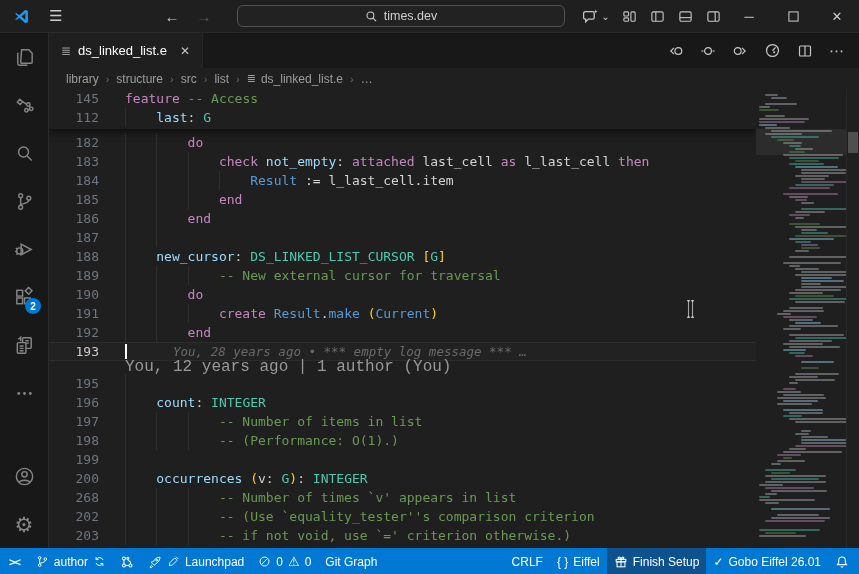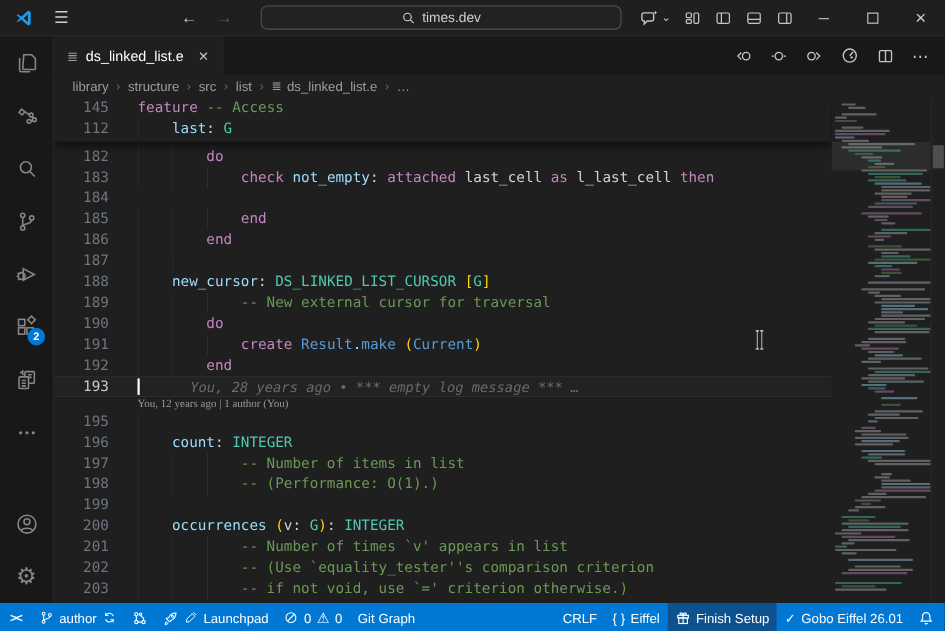--- a/index.html
+++ b/index.html
@@ -51,21 +51,21 @@
   .code-pane{position:relative;flex:1;overflow:hidden}
   .code-scroll{position:absolute;top:44px;left:0;right:0}
   .line{display:flex;height:19px;line-height:19px;font-family:"DejaVu Sans Mono",monospace;font-size:13px;white-space:pre}
   .gutter{width:50px;flex:none;text-align:right;color:#6e7681}
   .gutter.cur{color:#cccccc}
   .linetext{padding-left:26px;position:relative;color:#d4d4d4}
   .guide{display:inline-block;width:31.3px;height:19px;vertical-align:top;box-shadow:inset 1px 0 0 #2f2f2f}
   .line.current{background:#222222;box-shadow:inset 0 1px 0 #2d2d2d, inset 0 -1px 0 #2d2d2d}
   .caret{display:inline-block;width:2px;height:15px;margin-bottom:-3px;background:#ffffff}
   .blame{color:#6a6a6a;font-style:italic;margin-left:46px;font-size:12.5px}
-  .codelens{height:13px;line-height:13px;font-size:10px;color:#999999;padding-left:76px;font-family:Liberation Serif, serif}
+  .codelens{height:13px;line-height:13px;font-size:16px;color:#999999;padding-left:76px;font-family:Liberation Mono, monospace}
   .kw{color:#c586c0}.id{color:#9cdcfe}.ty{color:#4ec9b0}.cmt{color:#6a9955}.pl{color:#d4d4d4}.rw{color:#569cd6}.br{color:#ffd700}
 
   .sticky{position:absolute;top:0;left:0;right:0;z-index:6;background:#1f1f1f;padding-bottom:2px;
           box-shadow:0 4px 7px rgba(0,0,0,0.5)}
 
   .minimap{width:90px;flex:none;position:relative;padding-top:2px;overflow:hidden}
   .mm-line{height:2px;margin-bottom:1px;border-radius:1px}
   .mm-gap{height:3px}
   .mm-slider{position:absolute;left:0;right:0;top:40px;height:26px;background:rgba(255,255,255,0.06)}
   .vscroll{width:12px;flex:none;position:relative;border-left:1px solid #2a2a2a}
@@ -290,38 +290,38 @@
           </span>
           <span class="bc-sep">›</span>
           <span>…</span>
         </div>
 
       <div class="editor">
         <div class="code-pane">
           <div class="code-scroll" id="code-lines">
               <div class="line"><div class="gutter">182</div><div class="linetext"><span class="guide"></span><span class="guide"></span><span class="kw">do</span></div></div>
               <div class="line"><div class="gutter">183</div><div class="linetext"><span class="guide"></span><span class="guide"></span><span class="guide"></span><span class="kw">check</span><span class="pl"> </span><span class="id">not_empty</span><span class="pl">: </span><span class="kw">attached</span><span class="pl"> last_cell </span><span class="kw">as</span><span class="pl"> l_last_cell </span><span class="kw">then</span></div></div>
-              <div class="line"><div class="gutter">184</div></div>
+              <div class="line"><div class="gutter">184</div><div class="linetext"><span class="guide"></span><span class="guide"></span><span class="guide"></span><span class="guide"></span><span class="rw">Result</span><span class="pl"> := l_last_cell.item</span></div></div>
               <div class="line"><div class="gutter">185</div><div class="linetext"><span class="guide"></span><span class="guide"></span><span class="guide"></span><span class="kw">end</span></div></div>
               <div class="line"><div class="gutter">186</div><div class="linetext"><span class="guide"></span><span class="guide"></span><span class="kw">end</span></div></div>
               <div class="line"><div class="gutter">187</div><div class="linetext"><span class="guide"></span><span class="guide"></span></div></div>
               <div class="line"><div class="gutter">188</div><div class="linetext"><span class="guide"></span><span class="id">new_cursor</span><span class="pl">: </span><span class="ty">DS_LINKED_LIST_CURSOR</span><span class="pl"> </span><span class="br">[</span><span class="ty">G</span><span class="br">]</span></div></div>
               <div class="line"><div class="gutter">189</div><div class="linetext"><span class="guide"></span><span class="guide"></span><span class="guide"></span><span class="cmt">-- New external cursor for traversal</span></div></div>
               <div class="line"><div class="gutter">190</div><div class="linetext"><span class="guide"></span><span class="guide"></span><span class="kw">do</span></div></div>
               <div class="line"><div class="gutter">191</div><div class="linetext"><span class="guide"></span><span class="guide"></span><span class="guide"></span><span class="kw">create</span><span class="pl"> </span><span class="rw">Result</span><span class="pl">.</span><span class="rw">make</span><span class="pl"> </span><span class="br">(</span><span class="rw">Current</span><span class="br">)</span></div></div>
               <div class="line"><div class="gutter">192</div><div class="linetext"><span class="guide"></span><span class="guide"></span><span class="kw">end</span></div></div>
               <div class="line current"><div class="gutter cur">193</div><div class="linetext"><span class="caret"></span><span class="blame">You, 28 years ago • *** empty log message *** …</span></div></div>
               <div class="codelens">You, 12 years ago | 1 author (You)</div>
               <div class="line"><div class="gutter">195</div><div class="linetext"><span class="guide"></span></div></div>
               <div class="line"><div class="gutter">196</div><div class="linetext"><span class="guide"></span><span class="id">count</span><span class="pl">: </span><span class="ty">INTEGER</span></div></div>
               <div class="line"><div class="gutter">197</div><div class="linetext"><span class="guide"></span><span class="guide"></span><span class="guide"></span><span class="cmt">-- Number of items in list</span></div></div>
               <div class="line"><div class="gutter">198</div><div class="linetext"><span class="guide"></span><span class="guide"></span><span class="guide"></span><span class="cmt">-- (Performance: O(1).)</span></div></div>
               <div class="line"><div class="gutter">199</div><div class="linetext"><span class="guide"></span></div></div>
               <div class="line"><div class="gutter">200</div><div class="linetext"><span class="guide"></span><span class="id">occurrences</span><span class="pl"> </span><span class="br">(</span><span class="pl">v: </span><span class="ty">G</span><span class="br">)</span><span class="pl">: </span><span class="ty">INTEGER</span></div></div>
-              <div class="line"><div class="gutter">201</div><div class="linetext"><span class="guide"></span><span class="guide"></span><span class="guide"></span><span class="cmt">-- Number of times `v' appears in list</span></div></div>
+              <div class="line"><div class="gutter">268</div><div class="linetext"><span class="guide"></span><span class="guide"></span><span class="guide"></span><span class="cmt">-- Number of times `v' appears in list</span></div></div>
               <div class="line"><div class="gutter">202</div><div class="linetext"><span class="guide"></span><span class="guide"></span><span class="guide"></span><span class="cmt">-- (Use `equality_tester''s comparison criterion</span></div></div>
               <div class="line"><div class="gutter">203</div><div class="linetext"><span class="guide"></span><span class="guide"></span><span class="guide"></span><span class="cmt">-- if not void, use `=' criterion otherwise.)</span></div></div>
             </div>
           <div class="sticky" id="sticky-lines">
               <div class="line"><div class="gutter">145</div><div class="linetext"><span class="kw">feature</span><span class="cmt"> -- Access</span></div></div>
               <div class="line"><div class="gutter">112</div><div class="linetext"><span class="guide"></span><span class="id">last</span><span class="pl">: </span><span class="ty">G</span></div></div>
             </div>
           <div class="mouse-cursor">
             <svg width="11" height="20" viewBox="0 0 11 20">
                 <path d="M2 1h3v1.5h-1v15H5V19H2v-1.5h1v-15H2zM6 1h3v1.5H8v15h1V19H6v-1.5h1v-15H6z" fill="#e8e8e8" stroke="#333" stroke-width="0.4"></path>

